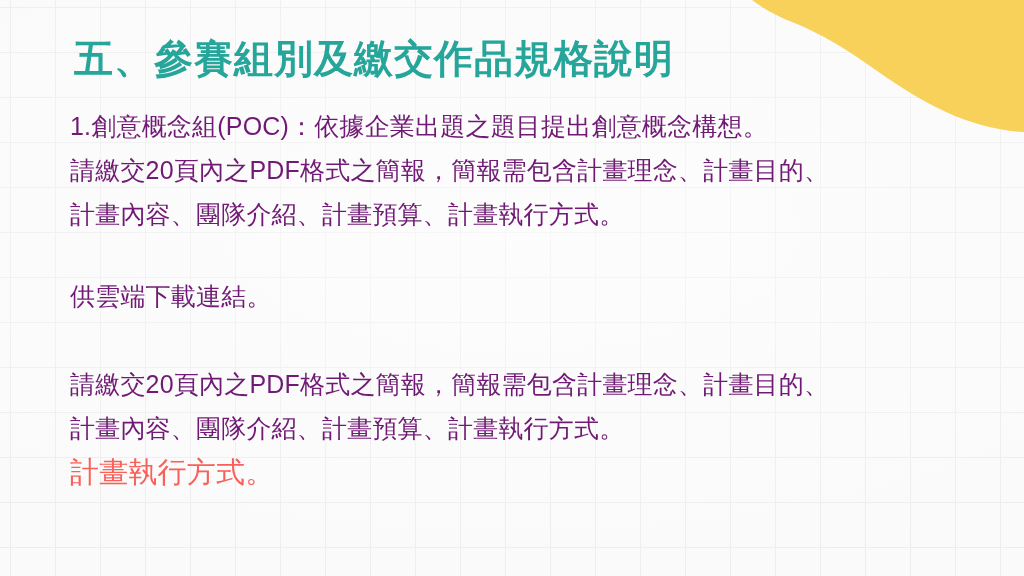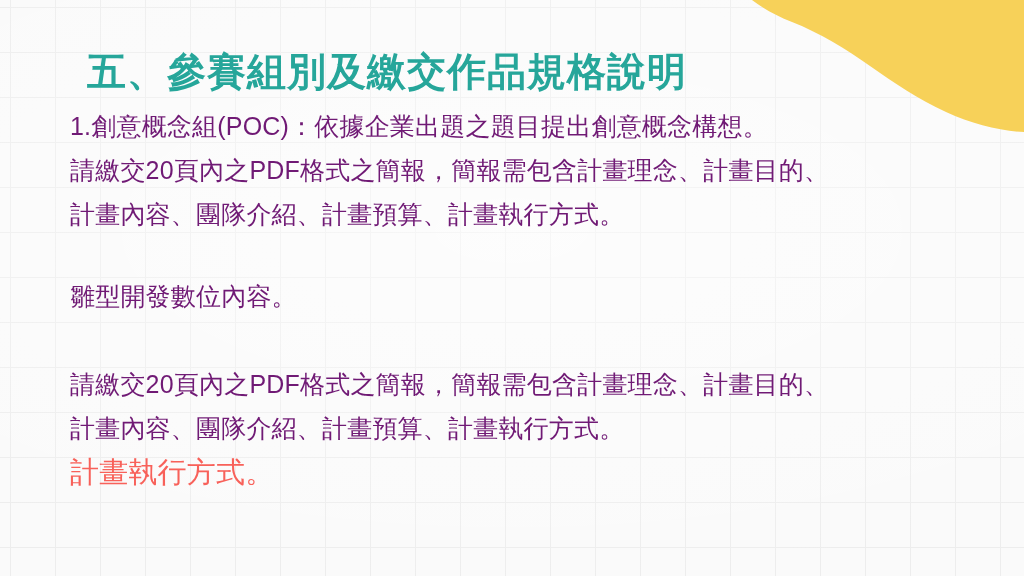--- a/index.html
+++ b/index.html
@@ -58,21 +58,21 @@
     left: 70px;
     top: 0;
     width: 900px;
     height: 576px;
   }
 
   .page-title {
     position: absolute;
     left: 4px;
     top: 34px;
-    margin: 13px;
+    margin: 0;
     font-size: 39px;
     line-height: 50px;
     font-weight: 700;
     letter-spacing: 1px;
     color: #26a69a;
     white-space: nowrap;
   }
 
   .body-block {
     position: absolute;
@@ -124,21 +124,21 @@
 
     <h1 class="page-title">五、參賽組別及繳交作品規格說明</h1>
 
     <div class="body-block block-one">
       <p>1.創意概念組(POC)：依據企業出題之題目提出創意概念構想。</p>
       <p>請繳交20頁內之PDF格式之簡報，簡報需包含計畫理念、計畫目的、</p>
       <p>計畫內容、團隊介紹、計畫預算、計畫執行方式。</p>
     </div>
 
     <div class="body-block block-two">
-      <p>雛型開發數位內容。</p>
+      <p>供雲端下載連結。</p>
     </div>
 
     <div class="body-block block-three">
       <p>請繳交20頁內之PDF格式之簡報，簡報需包含計畫理念、計畫目的、</p>
       <p>計畫內容、團隊介紹、計畫預算、計畫執行方式。</p>
     </div>
 
     <div class="note-block">
       <p>計畫執行方式。</p>
     </div>

